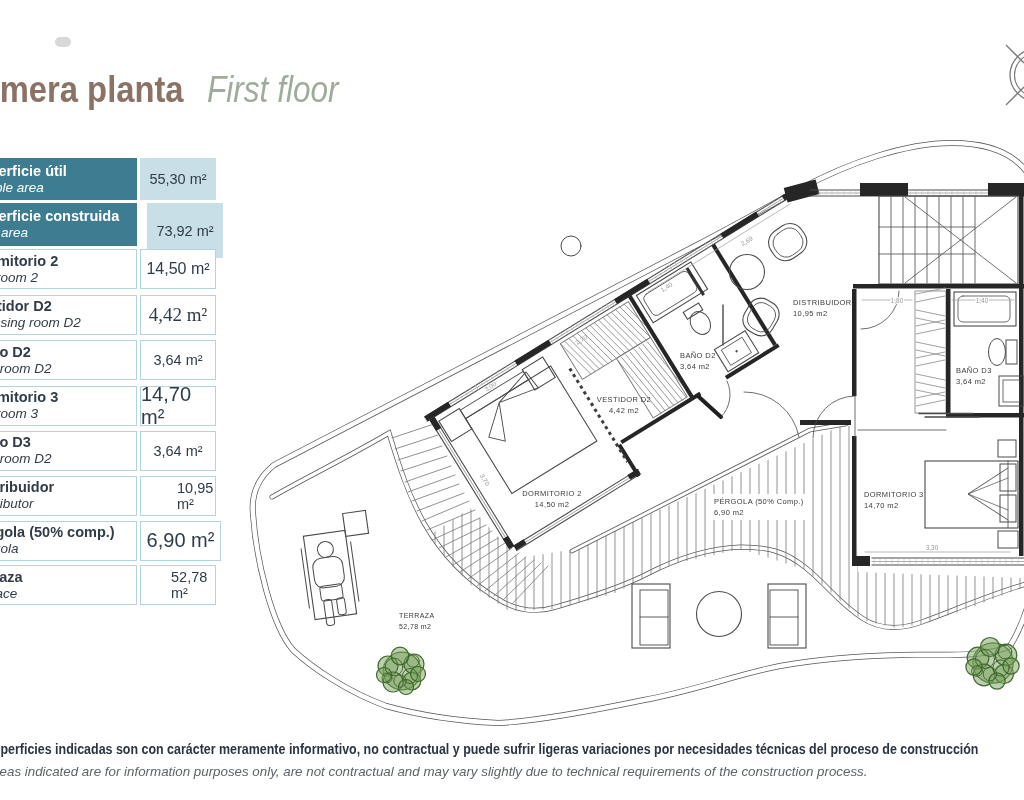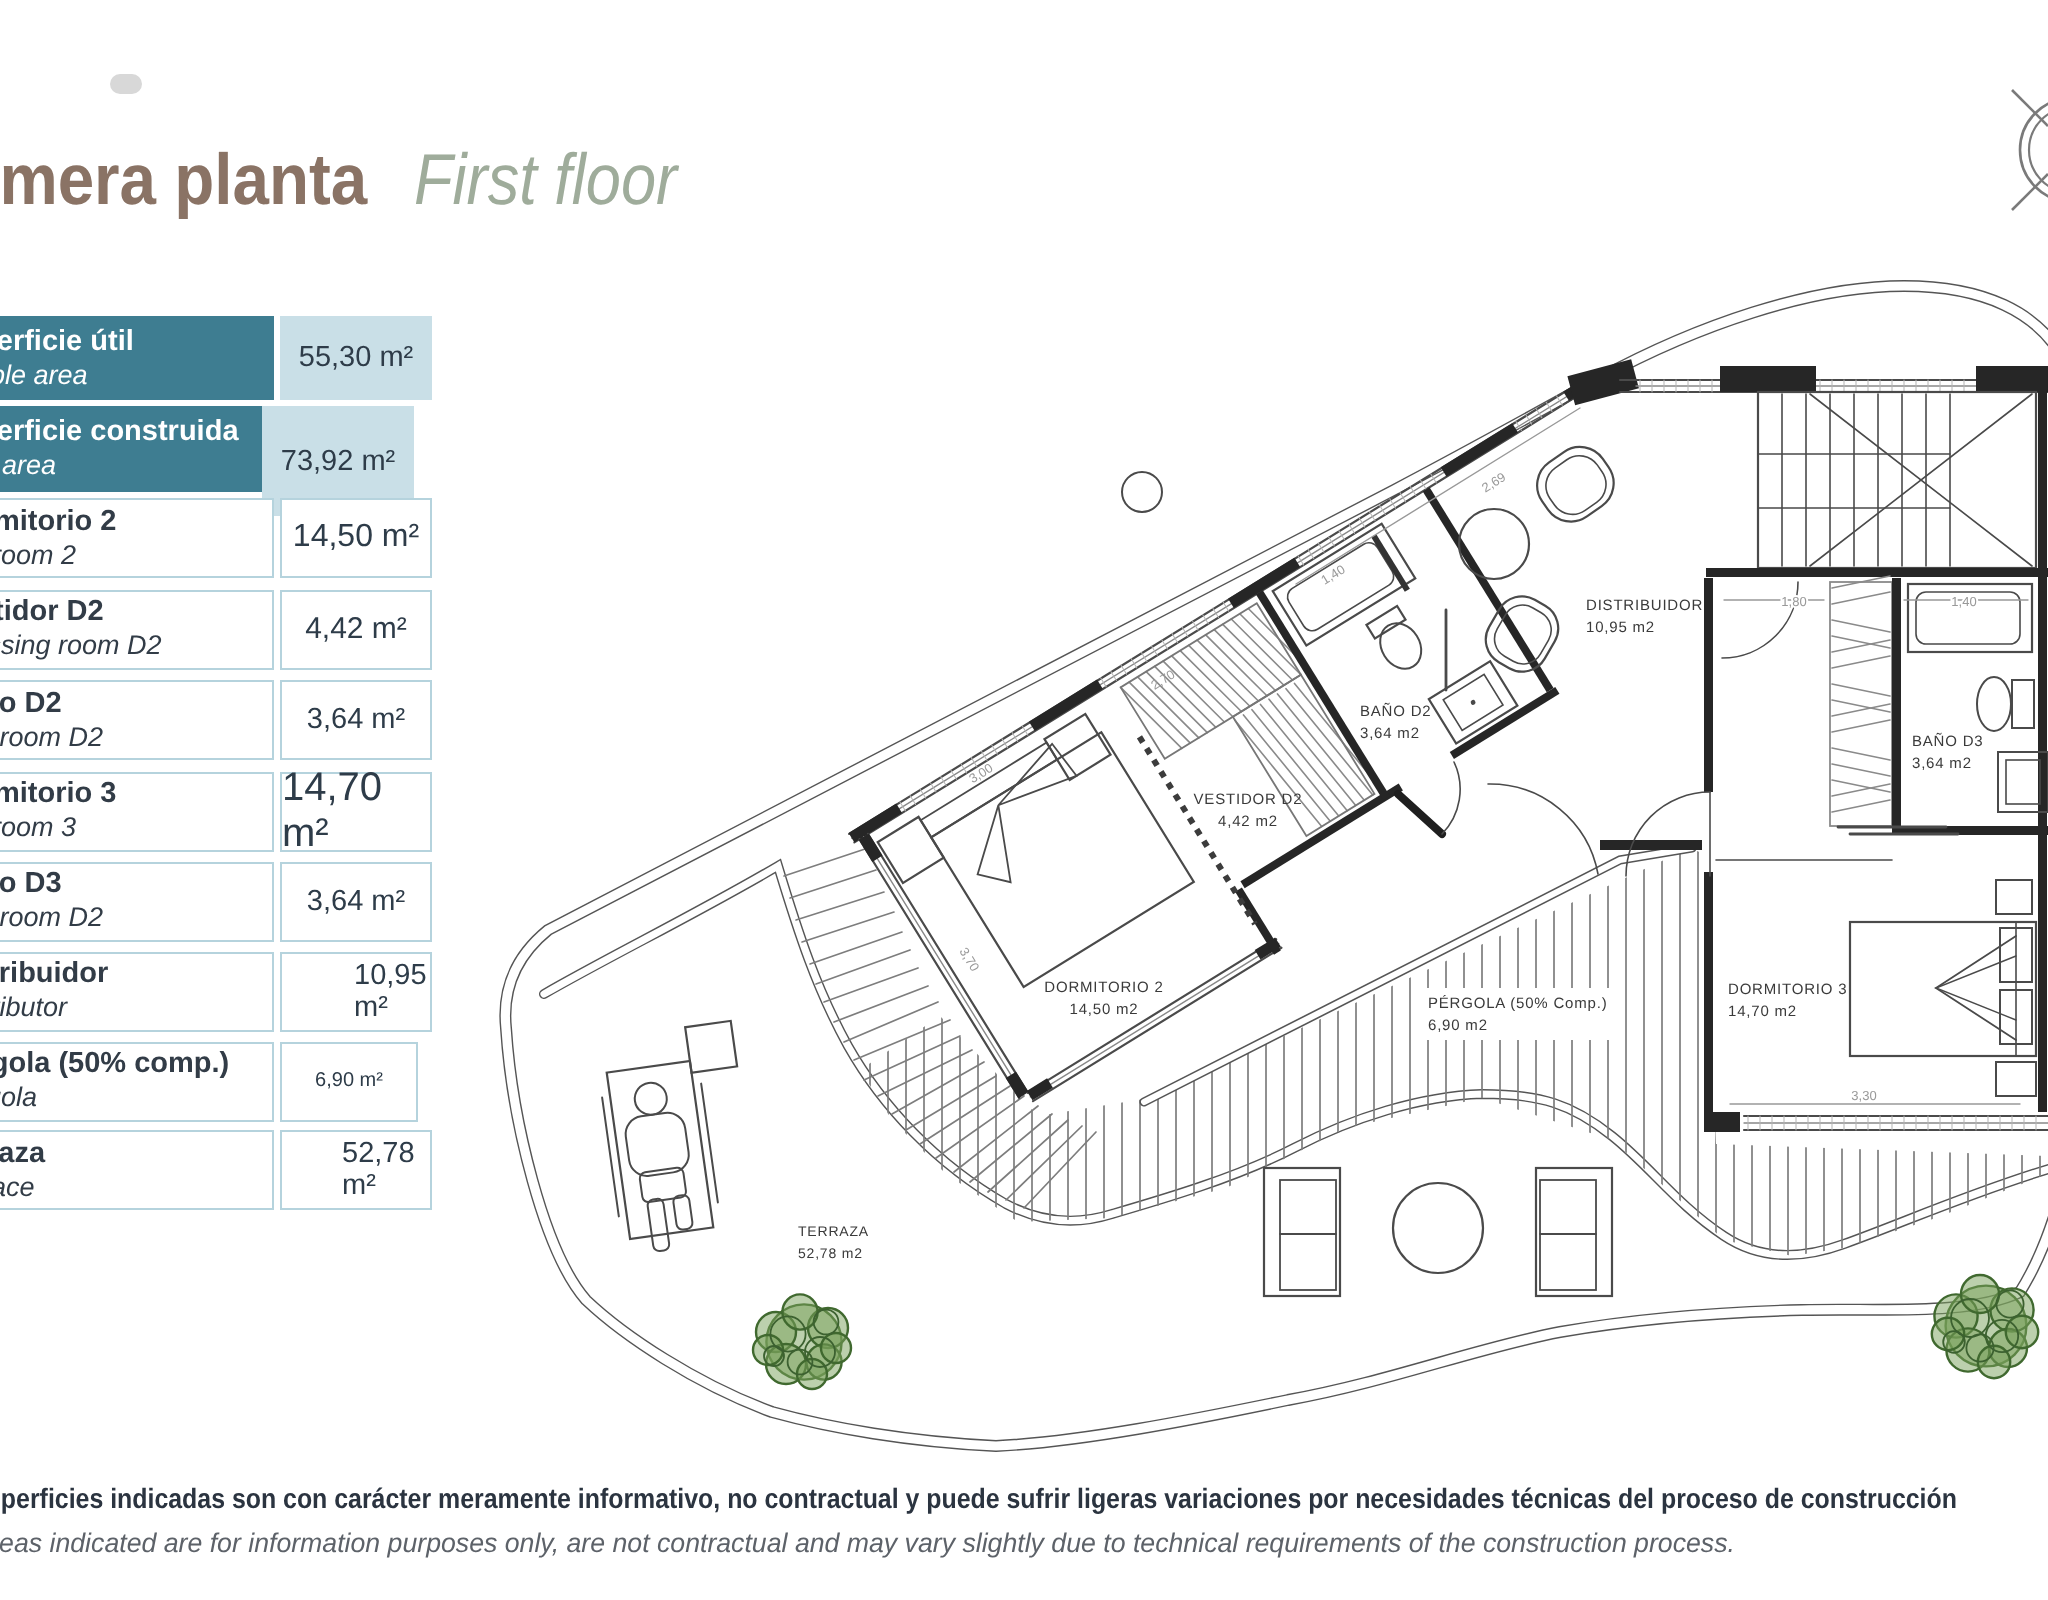--- a/index.html
+++ b/index.html
@@ -19,33 +19,33 @@
 <div class="abs" style="left:-40px;top:158px;width:177px;height:42px;box-sizing:border-box;background:#3e7d91;color:#ffffff;display:flex;flex-direction:column;justify-content:center;padding-left:11px;">
   <div style="font-size:14.5px;font-weight:bold;line-height:17px;">Superficie útil</div>
   <div style="font-size:13.5px;font-style:italic;line-height:16px;">Usable area</div>
 </div>
 <div class="abs" style="left:140px;top:158px;width:76px;height:42px;box-sizing:border-box;background:#c9dfe7;border:none;color:#2e3c49;display:flex;align-items:center;justify-content:center;font-size:14.5px;">55,30 m²</div>
 
 <div class="abs" style="left:-40px;top:203px;width:177px;height:43px;box-sizing:border-box;background:#3e7d91;color:#ffffff;display:flex;flex-direction:column;justify-content:center;padding-left:11px;">
   <div style="font-size:14.5px;font-weight:bold;line-height:17px;">Superficie construida</div>
   <div style="font-size:13.5px;font-style:italic;line-height:16px;">Built area</div>
 </div>
-<div class="abs" style="left:131px;top:203px;width:76px;height:55px;box-sizing:border-box;background:#c9dfe7;border:none;color:#2e3c49;display:flex;align-items:center;justify-content:center;font-size:14.5px;">73,92 m²</div>
+<div class="abs" style="left:147px;top:203px;width:76px;height:55px;box-sizing:border-box;background:#c9dfe7;border:none;color:#2e3c49;display:flex;align-items:center;justify-content:center;font-size:14.5px;">73,92 m²</div>
 
 <div class="abs" style="left:-40px;top:249px;width:177px;height:40px;box-sizing:border-box;background:#ffffff;border:1.6px solid #b5d3dd;color:#323c47;display:flex;flex-direction:column;justify-content:center;padding-left:11px;">
   <div style="font-size:14.5px;font-weight:bold;line-height:17px;">Dormitorio 2</div>
   <div style="font-size:13.5px;font-style:italic;line-height:16px;">Bedroom 2</div>
 </div>
 <div class="abs" style="left:140px;top:249px;width:76px;height:40px;box-sizing:border-box;background:#ffffff;border:1.6px solid #b5d3dd;color:#2e3c49;display:flex;align-items:center;justify-content:center;font-size:16px;">14,50 m²</div>
 
 <div class="abs" style="left:-40px;top:294.5px;width:177px;height:40px;box-sizing:border-box;background:#ffffff;border:1.6px solid #b5d3dd;color:#323c47;display:flex;flex-direction:column;justify-content:center;padding-left:11px;">
   <div style="font-size:14.5px;font-weight:bold;line-height:17px;">Vestidor D2</div>
   <div style="font-size:13.5px;font-style:italic;line-height:16px;">Dressing room D2</div>
 </div>
-<div class="abs" style="left:140px;top:294.5px;width:76px;height:40px;box-sizing:border-box;background:#ffffff;border:1.6px solid #b5d3dd;color:#2e3c49;display:flex;align-items:center;justify-content:center;font-size:15px;">4,42 m²</div>
+<div class="abs" style="left:140px;top:294.5px;width:76px;height:40px;box-sizing:border-box;background:#ffffff;border:1.6px solid #b5d3dd;color:#2e3c49;display:flex;align-items:center;justify-content:center;font-size:19px;font-family:Liberation Serif, serif;">4,42 m²</div>
 
 <div class="abs" style="left:-40px;top:340px;width:177px;height:40px;box-sizing:border-box;background:#ffffff;border:1.6px solid #b5d3dd;color:#323c47;display:flex;flex-direction:column;justify-content:center;padding-left:11px;">
   <div style="font-size:14.5px;font-weight:bold;line-height:17px;">Baño D2</div>
   <div style="font-size:13.5px;font-style:italic;line-height:16px;">Bathroom D2</div>
 </div>
 <div class="abs" style="left:140px;top:340px;width:76px;height:40px;box-sizing:border-box;background:#ffffff;border:1.6px solid #b5d3dd;color:#2e3c49;display:flex;align-items:center;justify-content:center;font-size:14.5px;">3,64 m²</div>
 
 <div class="abs" style="left:-40px;top:385.5px;width:177px;height:40px;box-sizing:border-box;background:#ffffff;border:1.6px solid #b5d3dd;color:#323c47;display:flex;flex-direction:column;justify-content:center;padding-left:11px;">
   <div style="font-size:14.5px;font-weight:bold;line-height:17px;">Dormitorio 3</div>
   <div style="font-size:13.5px;font-style:italic;line-height:16px;">Bedroom 3</div>
@@ -61,21 +61,21 @@
 <div class="abs" style="left:-40px;top:475.5px;width:177px;height:40px;box-sizing:border-box;background:#ffffff;border:1.6px solid #b5d3dd;color:#323c47;display:flex;flex-direction:column;justify-content:center;padding-left:11px;">
   <div style="font-size:14.5px;font-weight:bold;line-height:17px;">Distribuidor</div>
   <div style="font-size:13.5px;font-style:italic;line-height:16px;">Distributor</div>
 </div>
 <div class="abs" style="left:140px;top:475.5px;width:76px;height:40px;box-sizing:border-box;background:#ffffff;border:1.6px solid #b5d3dd;color:#2e3c49;display:flex;align-items:center;justify-content:center;font-size:14.5px;padding-left:36px;">10,95 m²</div>
 
 <div class="abs" style="left:-40px;top:520.5px;width:177px;height:40px;box-sizing:border-box;background:#ffffff;border:1.6px solid #b5d3dd;color:#323c47;display:flex;flex-direction:column;justify-content:center;padding-left:11px;">
   <div style="font-size:14.5px;font-weight:bold;line-height:17px;">Pérgola (50% comp.)</div>
   <div style="font-size:13.5px;font-style:italic;line-height:16px;">Pérgola</div>
 </div>
-<div class="abs" style="left:140px;top:520.5px;width:69px;height:40px;box-sizing:border-box;background:#ffffff;border:1.6px solid #b5d3dd;color:#2e3c49;display:flex;align-items:center;justify-content:center;font-size:10px;">6,90 m²</div>
+<div class="abs" style="left:140px;top:520.5px;width:81px;height:40px;box-sizing:border-box;background:#ffffff;border:1.6px solid #b5d3dd;color:#2e3c49;display:flex;align-items:center;justify-content:center;font-size:20px;">6,90 m²</div>
 
 <div class="abs" style="left:-40px;top:565px;width:177px;height:40px;box-sizing:border-box;background:#ffffff;border:1.6px solid #b5d3dd;color:#323c47;display:flex;flex-direction:column;justify-content:center;padding-left:11px;">
   <div style="font-size:14.5px;font-weight:bold;line-height:17px;">Terraza</div>
   <div style="font-size:13.5px;font-style:italic;line-height:16px;">Terrace</div>
 </div>
 <div class="abs" style="left:140px;top:565px;width:76px;height:40px;box-sizing:border-box;background:#ffffff;border:1.6px solid #b5d3dd;color:#2e3c49;display:flex;align-items:center;justify-content:center;font-size:14.5px;padding-left:30px;">52,78 m²</div>
 
 <svg class="abs" style="left:0;top:0;" width="1024" height="800" viewBox="0 0 1024 800" fill="none" stroke-linecap="round">
 
 <path d="M 253,514 C 251,494 258,478 274,465 L 697,245 C 735,225 762,210 800,189 C 848,163 905,143 952,143 C 992,143 1019,156 1032,180 C 1048,210 1052,300 1048,420 C 1046,520 1040,598 1010,646 C 985,658 940,654 901,655 C 861,656 820,659 780,666 C 738,674 694,691 644,700 C 596,710 540,721 498,723 C 455,721 415,714 386,706 C 348,692 312,668 293,650 C 272,626 256,560 253,514 Z" stroke="#555555" stroke-width="6"></path>

